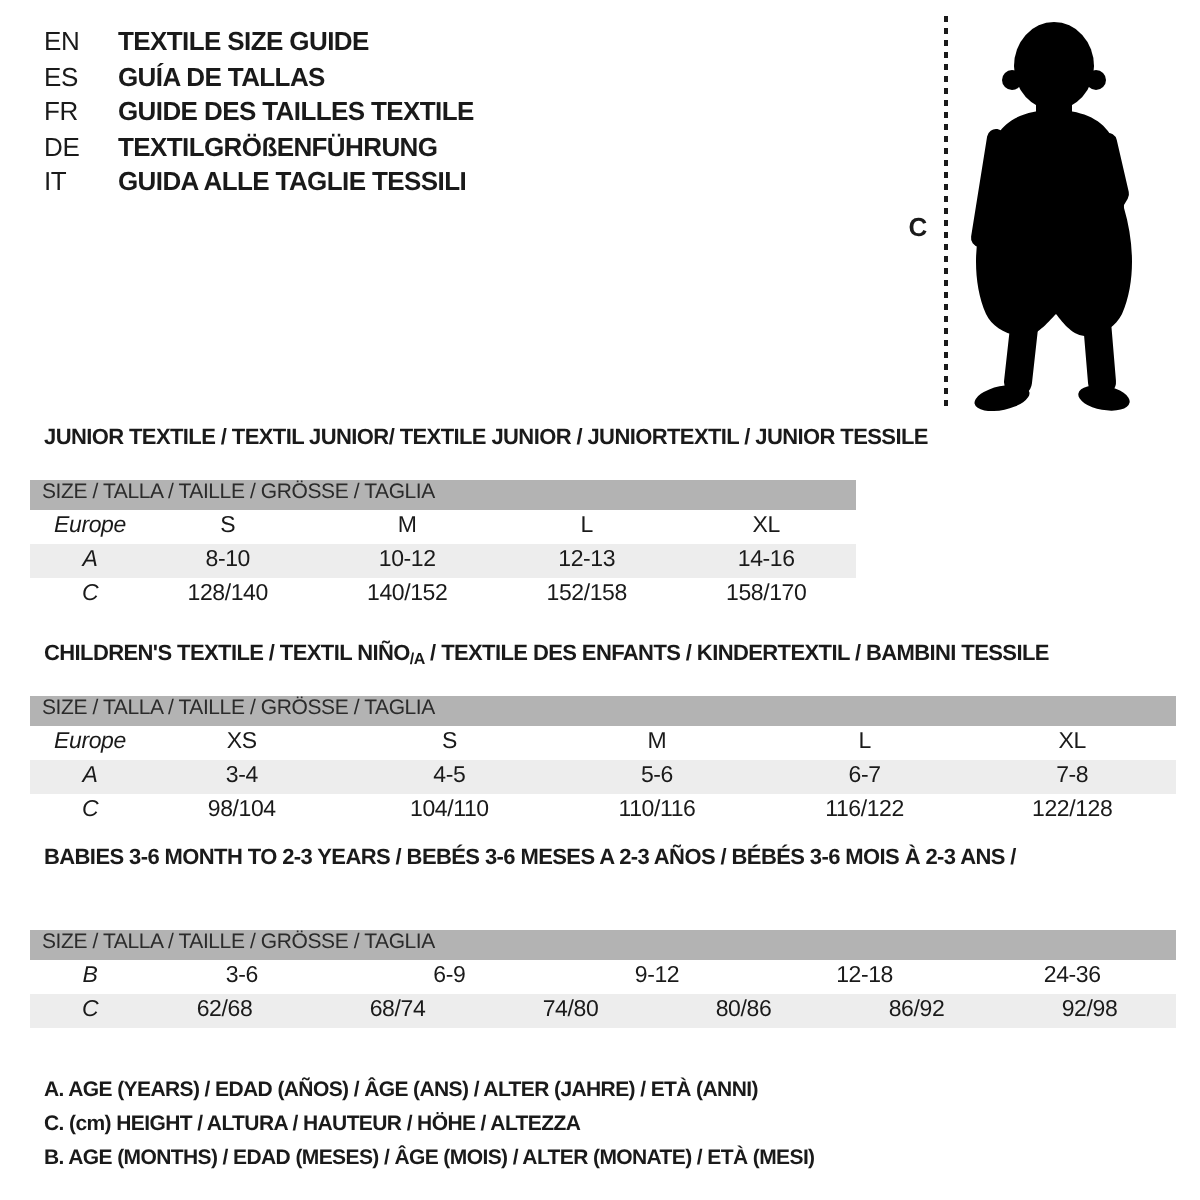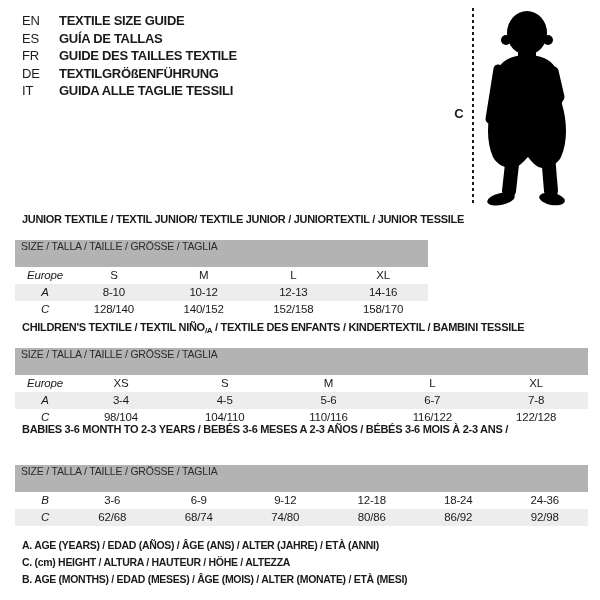--- a/index.html
+++ b/index.html
@@ -29,21 +29,21 @@
   
   .tbl-title{
     position:absolute;left:22px;
     font-weight:bold;font-size:11px;letter-spacing:-0.3px;white-space:nowrap;
     line-height:15px;
   }
   .tbl-title .sub{font-size:8px;vertical-align:-2px;}
   
   .tbl{position:absolute;left:15px;}
   .tbl-bar{
-    height:27px;line-height:13px;background:#b3b3b3;
+    height:15px;line-height:13px;background:#b3b3b3;
     font-size:10.5px;color:#2b2b2b;padding-left:6px;letter-spacing:-0.2px;
     white-space:nowrap;overflow:hidden;
   }
   .tbl-row{display:flex;height:17px;line-height:17px;font-size:11.5px;letter-spacing:-0.2px;}
   .tbl-row.shaded{background:#ededed;}
   .cell{flex:1;text-align:center;white-space:nowrap;}
   .cell.label{flex:0 0 48px;text-align:center;padding-left:6px;font-style:italic;}
   
   .notes{position:absolute;left:22px;top:537px;}
   .note-line{font-weight:bold;font-size:10.5px;letter-spacing:-0.3px;line-height:17px;white-space:nowrap;}
@@ -158,21 +158,20 @@
 
   <div class="tbl-title" style="top:422px">BABIES 3-6 MONTH TO 2-3 YEARS / BEBÉS 3-6 MESES A 2-3 AÑOS / BÉBÉS 3-6 MOIS À 2-3 ANS /</div>
   <div class="tbl" id="tbl2" style="top:465px;width:573px">
       <div class="tbl-bar">SIZE / TALLA / TAILLE / GRÖSSE / TAGLIA</div>
       <div class="tbl-row">
         <div class="cell label">B</div>
         <div class="cell">3-6</div>
         <div class="cell">6-9</div>
         <div class="cell">9-12</div>
         <div class="cell">12-18</div>
-        <div class="cell">18-24</div>
         <div class="cell">24-36</div>
       </div>
       <div class="tbl-row shaded">
         <div class="cell label">C</div>
         <div class="cell">62/68</div>
         <div class="cell">68/74</div>
         <div class="cell">74/80</div>
         <div class="cell">80/86</div>
         <div class="cell">86/92</div>
         <div class="cell">92/98</div>

